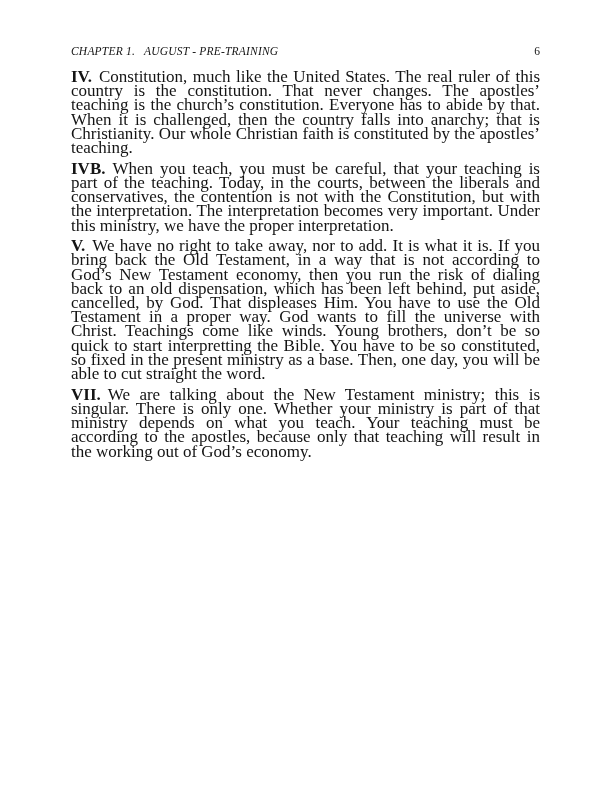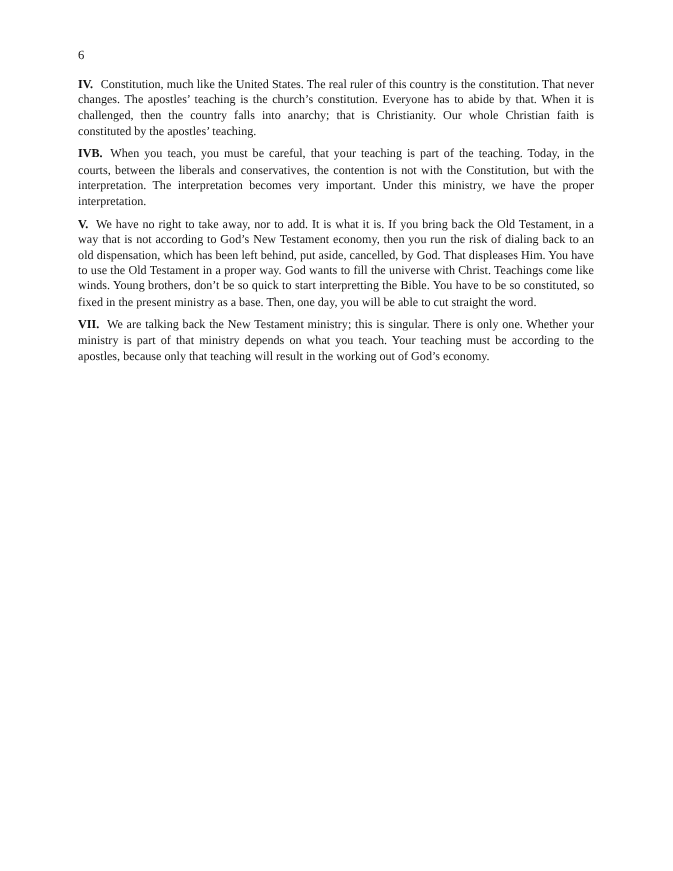--- a/index.html
+++ b/index.html
@@ -35,50 +35,53 @@
     margin-right: 9px;
   }
   .page-number {
     font-style: normal;
   }
   .body-text {
     position: absolute;
     top: 70px;
     left: 71px;
     width: 469px;
-    font-size: 11px;
+    font-size: 17px;
     line-height: 14.2px;
     text-align: justify;
     hyphens: auto;
   }
   .para {
     margin: 0 0 6.5px 0;
   }
   .para-label {
     font-weight: bold;
     margin-right: 7px;
   }
 </style>
 </head>
 <body>
 
 <div class="page">
 
   <div class="running-header">
+    <div class="running-head-text">
+      <span class="chapter-label">CHAPTER 1.</span><span class="chapter-title">AUGUST - PRE-TRAINING</span>
+    </div>
     <div class="page-number">6</div>
   </div>
 
   <div class="body-text">
     <p class="para">
       <span class="para-label">IV.</span><span>Constitution, much like the United States. The real ruler of this country is the constitution. That never changes. The apostles’ teaching is the church’s constitution. Everyone has to abide by that. When it is challenged, then the country falls into anarchy; that is Christianity. Our whole Christian faith is constituted by the apostles’ teaching.</span>
     </p>
     <p class="para">
       <span class="para-label">IVB.</span><span>When you teach, you must be careful, that your teaching is part of the teaching. Today, in the courts, between the liberals and conservatives, the contention is not with the Constitution, but with the interpretation. The interpretation becomes very important. Under this ministry, we have the proper interpretation.</span>
     </p>
     <p class="para">
       <span class="para-label">V.</span><span>We have no right to take away, nor to add. It is what it is. If you bring back the Old Testament, in a way that is not according to God’s New Testament economy, then you run the risk of dialing back to an old dispensation, which has been left behind, put aside, cancelled, by God. That displeases Him. You have to use the Old Testament in a proper way. God wants to fill the universe with Christ. Teachings come like winds. Young brothers, don’t be so quick to start interpretting the Bible. You have to be so constituted, so fixed in the present ministry as a base. Then, one day, you will be able to cut straight the word.</span>
     </p>
     <p class="para">
-      <span class="para-label">VII.</span><span>We are talking back the New Testament ministry; this is singular. There is only one. Whether your ministry is part of that ministry depends on what you teach. Your teaching must be according to the apostles, because only that teaching will result in the working out of God’s economy.</span>
+      <span class="para-label">VII.</span><span>We are talking about the New Testament ministry; this is singular. There is only one. Whether your ministry is part of that ministry depends on what you teach. Your teaching must be according to the apostles, because only that teaching will result in the working out of God’s economy.</span>
     </p>
   </div>
 
 </div>
 
 </body></html>

